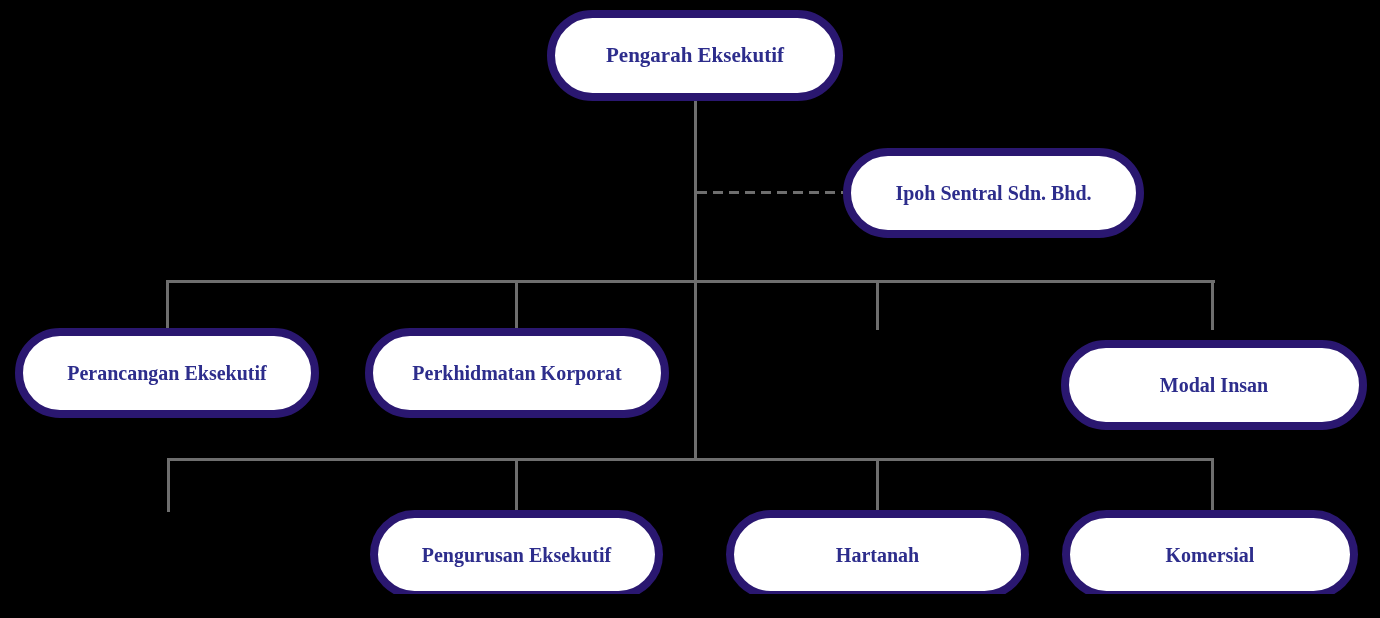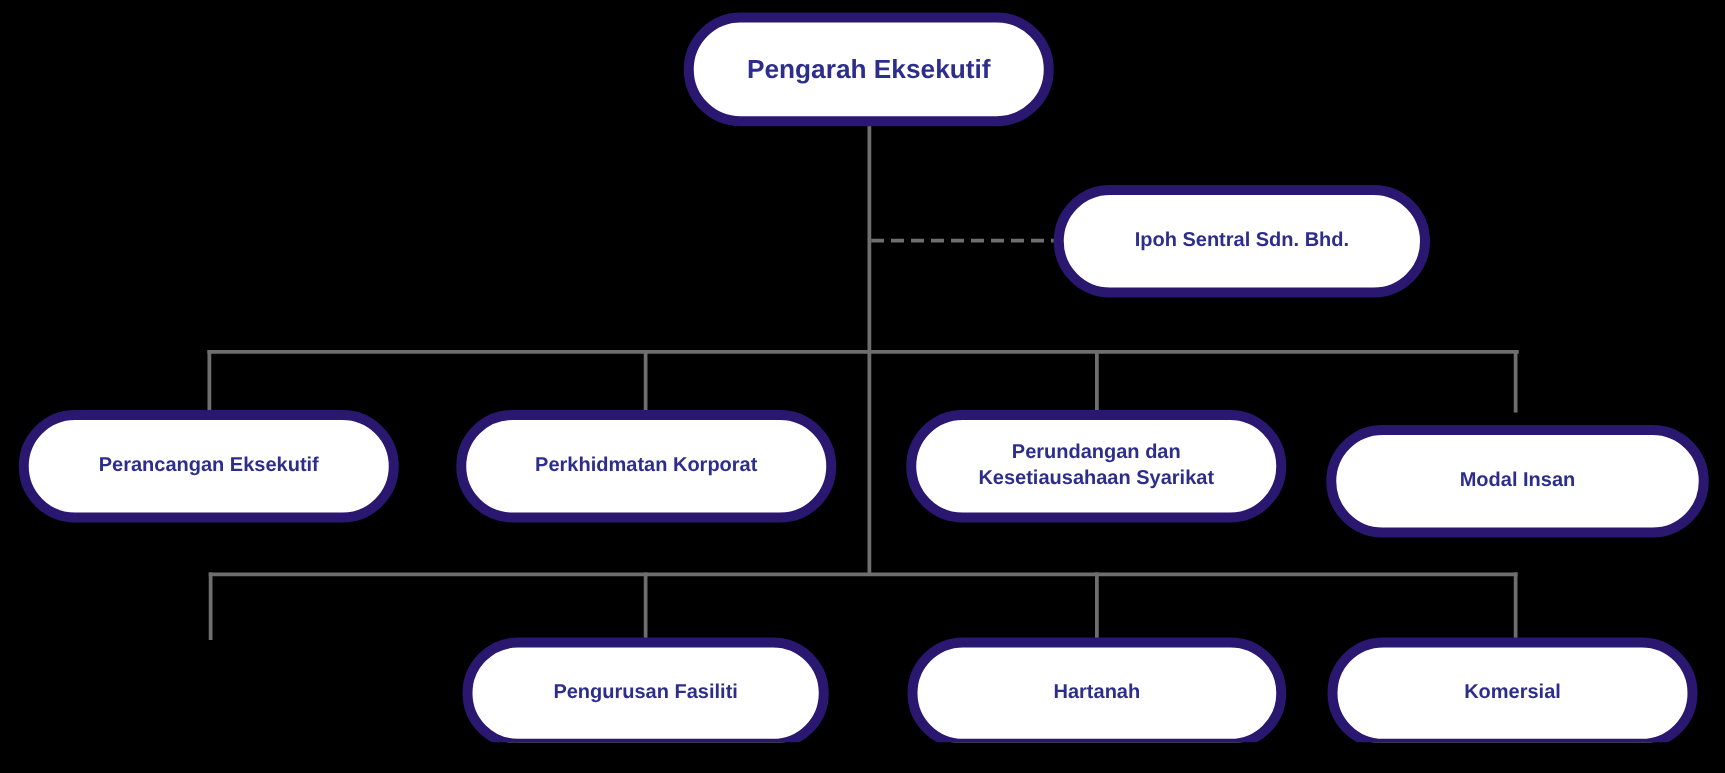--- a/index.html
+++ b/index.html
@@ -9,35 +9,35 @@
     --node-text:#2d2d8c;
     --connector:#6e6e6e;
   }
   *{margin:0;padding:0;box-sizing:border-box;}
   html,body{background:var(--bg);}
   .canvas{
     position:relative;
     width:1380px;
     height:594px;
     background:var(--bg);
-    font-family:Liberation Sans, sans-serif;
+    font-family:Liberation Serif, serif;
     overflow:hidden;
   }
   .node{
     position:absolute;
     background:var(--node-fill);
     border:8px solid var(--node-border);
     border-radius:46px;
     display:flex;
     align-items:center;
     justify-content:center;
     text-align:center;
     color:var(--node-text);
     font-weight:700;
-    font-size:16px;
+    font-size:20px;
     line-height:1.3;
     padding:4px 18px;
   }
   .node.root{font-size:21px;}
   .vline,.hline{position:absolute;background:var(--connector);}
   .vline{width:3px;}
   .hline{height:3px;}
   .dline{
     position:absolute;
     height:3px;
@@ -74,20 +74,19 @@
   <div class="vline" style="left:515px;top:458px;height:54px;"></div>
   <div class="vline" style="left:876px;top:458px;height:54px;"></div>
   <div class="vline" style="left:1211px;top:458px;height:54px;"></div>
 
   <div class="node root n-root">Pengarah Eksekutif</div>
 
   <div class="node n-aff">Ipoh Sentral Sdn. Bhd.</div>
 
   <div class="node n-l1-0">Perancangan Eksekutif</div>
   <div class="node n-l1-1">Perkhidmatan Korporat</div>
-  <div class="node n-l1-2">Perundangan dan Kesetiausahaan Syarikat</div>
   <div class="node n-l1-3">Modal Insan</div>
 
-  <div class="node n-l2-1">Pengurusan Fasiliti</div>
+  <div class="node n-l2-1">Pengurusan Eksekutif</div>
   <div class="node n-l2-2">Hartanah</div>
   <div class="node n-l2-3">Komersial</div>
 
 </div>
 
 </body></html>

